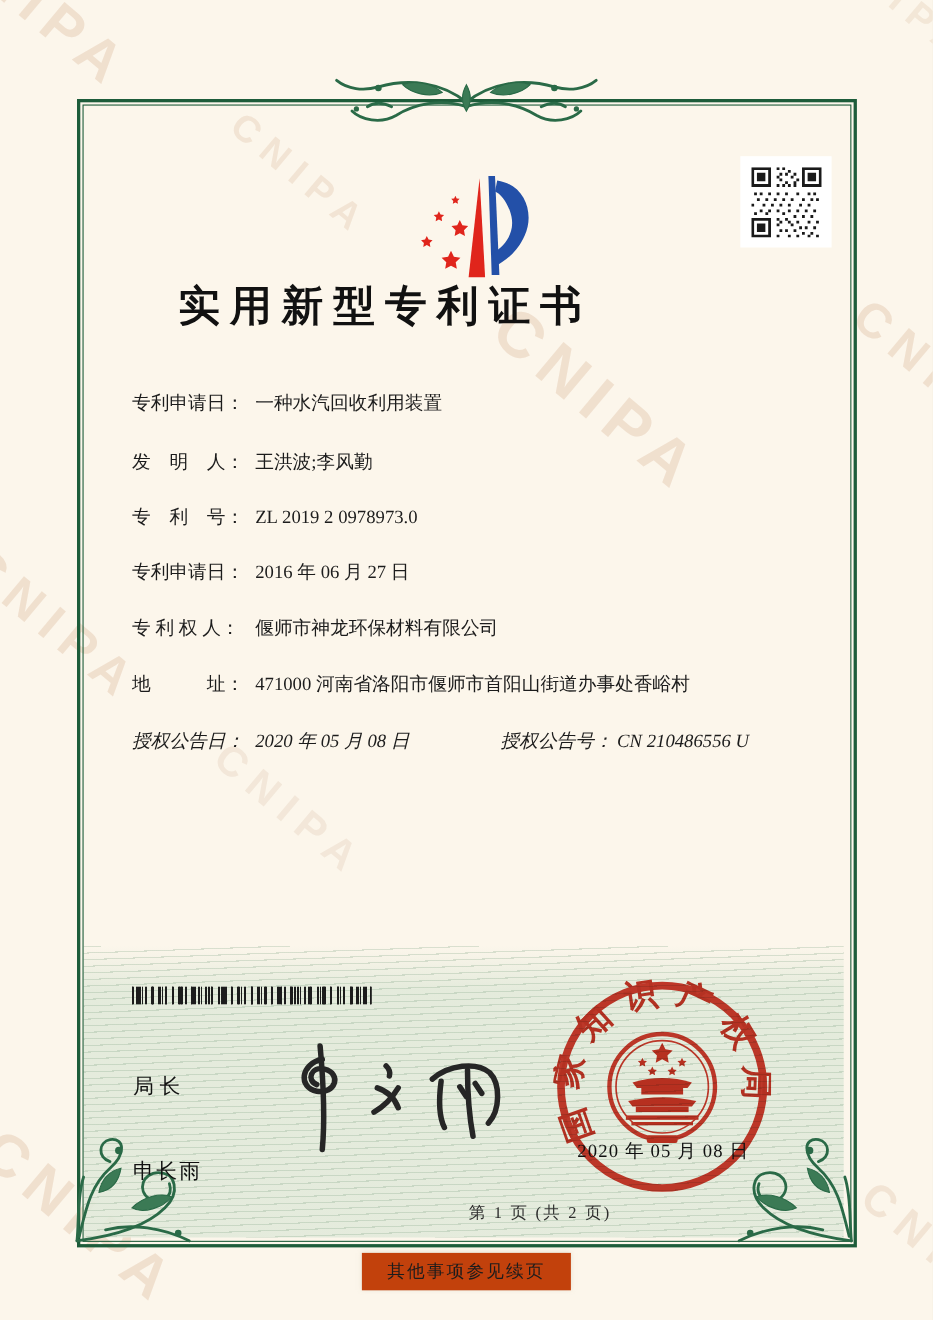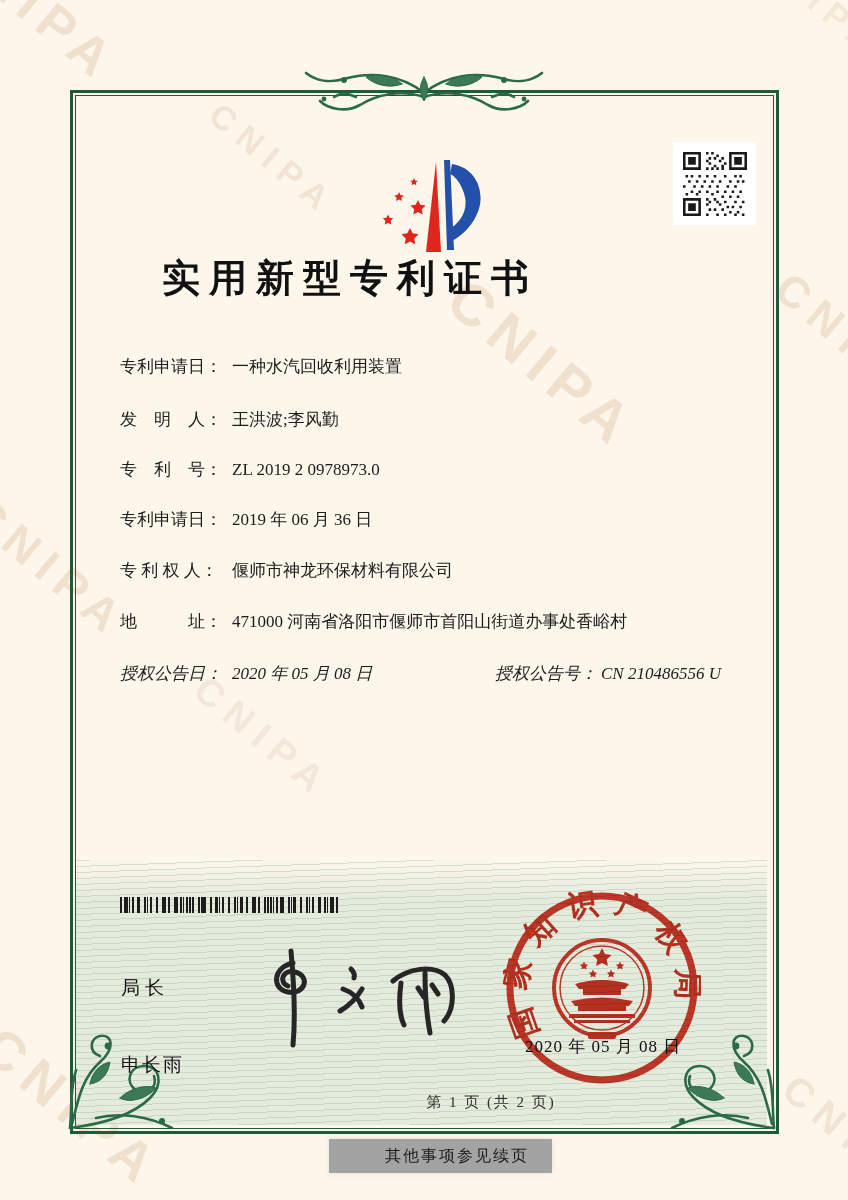--- a/index.html
+++ b/index.html
@@ -46,21 +46,21 @@
   .qr{width:64px;height:64px;}
   .logo{position:absolute;left:356px;top:140px;width:128px;height:114px;}
   .title{position:absolute;left:0;top:253px;width:700px;text-align:center;
          font-size:38px;font-weight:700;letter-spacing:9px;color:#111;}
 
   
   .row{position:absolute;left:120px;font-size:17px;color:#1c1c1c;white-space:nowrap;}
   .row .lab{display:inline-block;min-width:112px;}
   .r1{top:355px;} .r2{top:408px;} .r3{top:458px;} .r4{top:508px;}
   .r5{top:559px;} .r6{top:610px;} .r7{top:662px;font-style:italic;}
-  .pair2{position:absolute;left:335px;top:0;margin-left:40px;}
+  .pair2{position:absolute;left:335px;top:0;}
   .pair2 .lab{min-width:0;margin-right:4px;}
 
   
   .bodytext{position:absolute;left:98px;top:697px;width:654px;font-size:17px;
             line-height:27.5px;text-align:justify;color:#191919;}
   .bodytext p{margin:0;text-indent:2em;}
 
   
   .barcode{position:absolute;left:120px;top:897px;width:218px;height:16px;
      background:
@@ -75,23 +75,23 @@
   .seal{position:absolute;left:503px;top:889px;width:198px;height:198px;mix-blend-mode:multiply;}
   .seal .ring{stroke:#d23b2e;fill:none;}
   .seal .red{fill:#cc3425;}
   .seal-text{font-size:30px;font-weight:700;letter-spacing:14px;fill:#c93527;
              font-family:"Liberation Serif","DejaVu Serif",serif;}
   .seal-date{position:absolute;left:515px;top:1035px;width:176px;text-align:center;
              font-size:17px;color:#101010;letter-spacing:1px;z-index:6;}
 
   .page-num{position:absolute;left:70px;top:1093px;width:842px;text-align:center;
             font-size:15px;color:#2e2e2e;letter-spacing:2px;}
-  .note{position:absolute;left:329px;top:1139px;width:190px;height:34px;background:#a3a3a3;
+  .note{position:absolute;left:329px;top:1139px;width:190px;height:34px;background:#c2410c;
         display:flex;align-items:center;justify-content:center;font-size:16px;
-        letter-spacing:2px;color:#1c1c1c;box-shadow:0 0 4px rgba(210,200,180,.5);padding-left:33px;}
+        letter-spacing:2px;color:#1c1c1c;box-shadow:0 0 4px rgba(210,200,180,.5);}
 
   .z1{z-index:1}.z2{z-index:2}.z3{z-index:3}.z4{z-index:4}.z5{z-index:5}
 </style>
 </head>
 <body>
 
 <div class="page">
 
   <div class="wm wm1">CNIPA</div>
   <div class="wm wm2">CNIPA</div>
@@ -174,21 +174,21 @@
   <div class="row r1 z3">
     <span class="lab">专利申请日：</span><span class="val">一种水汽回收利用装置</span>
   </div>
   <div class="row r2 z3">
     <span class="lab">发　明　人：</span><span class="val">王洪波;李风勤</span>
   </div>
   <div class="row r3 z3">
     <span class="lab">专　利　号：</span><span class="val">ZL 2019 2 0978973.0</span>
   </div>
   <div class="row r4 z3">
-    <span class="lab">专利申请日：</span><span class="val">2019 年 06 月 36 日</span>
+    <span class="lab">专利申请日：</span><span class="val">2016 年 06 月 27 日</span>
   </div>
   <div class="row r5 z3">
     <span class="lab">专 利 权 人：</span><span class="val">偃师市神龙环保材料有限公司</span>
   </div>
   <div class="row r6 z3">
     <span class="lab">地　　　址：</span><span class="val">471000 河南省洛阳市偃师市首阳山街道办事处香峪村</span>
   </div>
   <div class="row r7 z3">
     <span class="lab">授权公告日：</span><span class="val">2020 年 05 月 08 日</span>
     <span class="pair2">

